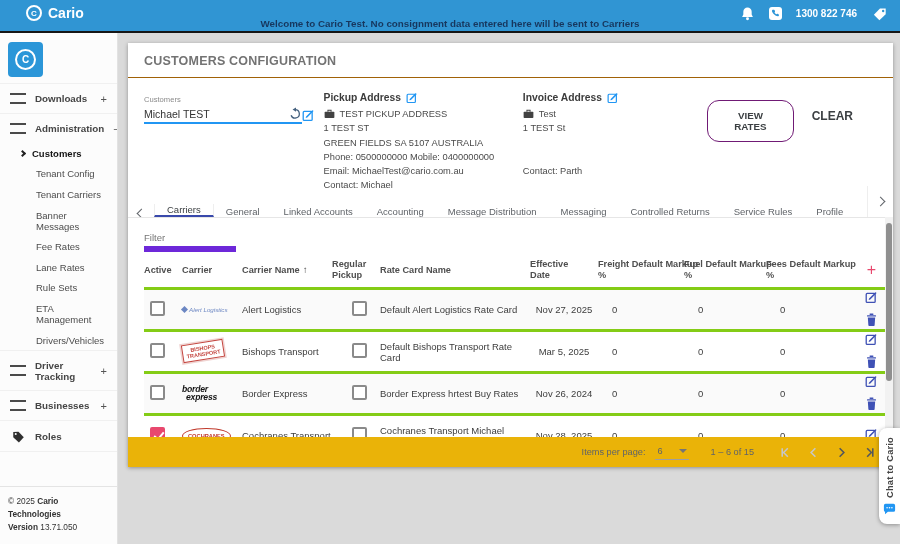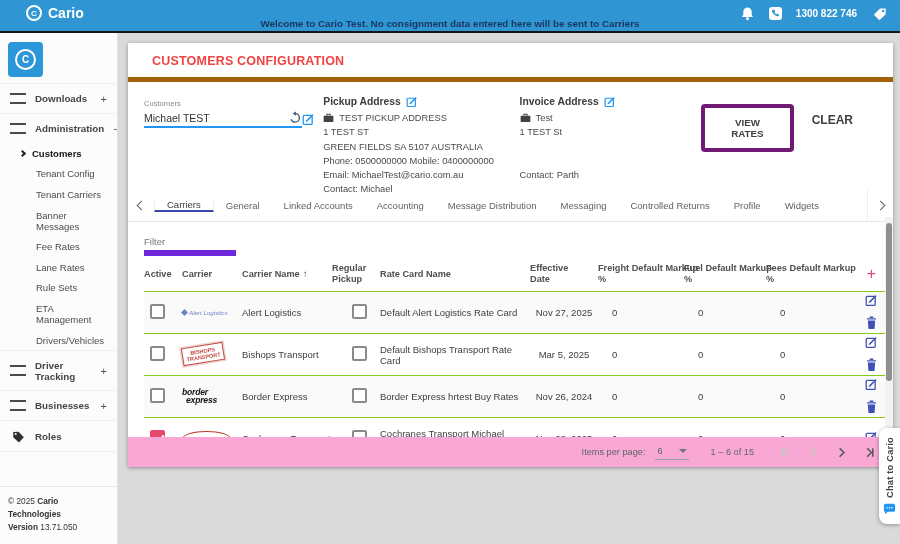--- a/index.html
+++ b/index.html
@@ -34,77 +34,77 @@
   .m-sub{padding:4.8px 8px 4.8px 36px;font-size:9.5px;color:#4c4c4c;cursor:pointer}
   .m-sub.active{font-weight:700;color:#141414;padding-left:20px;display:flex;align-items:center;gap:7px}
   .arrow-right{width:5px;height:5px;border-right:2px solid #222;border-bottom:2px solid #222;transform:rotate(-45deg);flex-shrink:0}
   .m-icon{width:16px;display:flex;justify-content:center;flex-shrink:0}
   .side-footer{margin-top:auto;border-top:1px solid #e4e4e4;padding:8px 8px 10px;font-size:8.3px;color:#333;line-height:13px}
   .side-footer b{font-weight:700}
 
   
   .main{flex:1;position:relative;background:#dadada;overflow:hidden}
   .card{position:absolute;left:10px;right:7px;top:10px;height:424px;background:#fff;box-shadow:0 1px 4px rgba(0,0,0,.35)}
-  .card-title{padding:11px 24px 9px;font-size:12.5px;font-weight:700;color:#ef4444;border-bottom:5px solid #a16207;letter-spacing:.2px}
+  .card-title{padding:11px 16px 9px;font-size:12.5px;font-weight:700;color:#737373;border-bottom:1px solid #a16207;letter-spacing:.2px}
 
   .form-row{display:flex;padding:13px 16px 6px;height:108px}
   .cust-col{width:190px;padding-top:4px}
   .f-label{font-size:7.6px;color:#8a8a8a;margin-bottom:3px}
   .field-line{display:flex;align-items:center;border-bottom:2px solid #2196f3;width:158px;padding-bottom:2px}
   .field-line input{border:none;outline:none;flex:1;font-size:10.5px;color:#333;font-family:"Liberation Sans",sans-serif;background:transparent;min-width:0}
   .field-icons{display:flex;align-items:center;gap:4px}
   .addr-col{width:240px;font-size:9.3px;color:#4a4a4a;line-height:14.2px}
   .addr-col.invoice{width:222px}
   .addr-title{font-size:10.3px;font-weight:700;color:#3c3c3c;display:flex;align-items:center;gap:5px;margin-bottom:2px}
   .addr-name{display:flex;align-items:center;gap:5px}
   .gap-line{height:14px}
   .btn-col{margin-left:auto;display:flex;gap:8px;align-items:flex-start;padding-top:9px;padding-right:14px}
-  .btn-outline{background:#fff;border:4px solid #701a75;border-radius:4px;padding:9px 26px;font-size:9.8px;font-weight:700;color:#3c4043;font-family:"Liberation Sans",sans-serif;cursor:pointer}
+  .btn-outline{background:#fff;border:1px solid #701a75;border-radius:12px;padding:9px 26px;font-size:9.8px;font-weight:700;color:#3c4043;font-family:"Liberation Sans",sans-serif;cursor:pointer}
   .btn-text{background:none;border:none;padding:9px 10px;font-size:12px;font-weight:700;color:#3c4043;font-family:"Liberation Sans",sans-serif;cursor:pointer}
 
   
-  .tabs{display:flex;align-items:center;border-bottom:1px solid #e6e6e6;height:32px;position:relative;overflow:hidden}
+  .tabs{display:flex;align-items:flex-end;border-bottom:1px solid #e6e6e6;height:32px;position:relative;overflow:hidden}
   .tab-chev{width:26px;display:flex;align-items:center;justify-content:center;cursor:pointer;flex-shrink:0}
   .tab-chev.right{position:absolute;right:0;top:0;bottom:0;background:#fff;border-left:1px solid #eee}
   .chev{width:7px;height:7px;border-right:1.7px solid #5f6368;border-bottom:1.7px solid #5f6368}
   .chev.left{transform:rotate(135deg)}
   .chev.rightc{transform:rotate(-45deg)}
   .tab{display:flex;align-items:center;padding:0 12px;font-size:9.5px;color:#5f6368;white-space:nowrap;cursor:pointer}
   .tab.active{color:#3c4043;border-bottom:2px solid #3949ab;border-left:1px solid #eee;border-right:1px solid #eee}
 
   
   .filter-row{padding:9px 16px 1px}
   .filter-row input{width:92px;border:none;border-bottom:6px solid #6d28d9;font-size:9.5px;padding:3px 0;outline:none;background:transparent;font-family:"Liberation Sans",sans-serif}
   .grid{display:grid;grid-template-columns:38px 60px 90px 48px 150px 68px 86px 82px 84px 1fr;align-items:center}
   .thead{height:34px;padding:0 0 0 16px;font-size:9.2px;font-weight:700;color:#4f4f4f}
   .th{line-height:11px}
   .th.c{}
   .th .nw{white-space:nowrap;display:block}
   .sort-arrow{font-size:9.5px;margin-left:3px;color:#3c3c3c}
   .add-plus{font-size:16px;color:#e8486e;text-align:center;cursor:pointer;font-weight:400;line-height:14px}
   .tbody{height:160px;overflow:hidden;padding-left:16px;position:relative}
-  .tr{min-height:42px;border-top:1px solid #84cc16;font-size:9.5px;color:#3d3d3d}
+  .tr{min-height:42px;border-top:3px solid #84cc16;font-size:9.5px;color:#3d3d3d}
   .tr:nth-child(odd){background:#fafafa}
   .cb{width:15px;height:15px;border:2px solid #8a8a8a;border-radius:2px;display:inline-block;background:#fff;margin-left:6px;cursor:pointer;position:relative}
   .cb.checked{background:#e8486e;border-color:#e8486e}
   .cb.checked::after{content:"";position:absolute;left:3.5px;top:0.5px;width:4px;height:8px;border-right:2px solid #fff;border-bottom:2px solid #fff;transform:rotate(40deg)}
   .cell-c{text-align:center}
   .cell-num{padding-left:14px}
   .row-actions{display:flex;flex-direction:column;gap:7px;align-items:center;justify-content:center;color:#3f51b5}
   .row-actions svg{cursor:pointer}
   .logo{width:56px;display:flex}
   .logo-alert{font-size:6.2px;color:#6b86c2;font-style:italic;display:flex;align-items:center;gap:2px}
   .logo-alert::before{content:"";width:5px;height:5px;background:#6b86c2;transform:rotate(45deg);flex-shrink:0}
   .logo-bishops{transform:rotate(-9deg);border:1px solid #c4453f;color:#c4453f;font-size:5.5px;font-weight:700;line-height:6.2px;padding:2px 3px;text-align:center;background:#fff;box-shadow:0 0 0 1.5px #f0d4d2}
   .logo-border{font-size:8.6px;font-weight:800;font-style:italic;color:#141414;line-height:7.8px;letter-spacing:-.2px}
   .logo-border .l2{padding-left:4px}
   .logo-cochranes{border:1.5px solid #c0392b;border-radius:50%;color:#c0392b;font-size:5.7px;font-weight:700;padding:4px 5px;white-space:nowrap}
 
   
-  .paginator{position:absolute;bottom:0;left:0;right:0;height:30px;display:flex;align-items:center;justify-content:flex-end;padding:0 16px;font-size:9.2px;color:#5f6368;background:#f9a8d4}
+  .paginator{position:absolute;bottom:0;left:0;right:0;height:30px;display:flex;align-items:center;justify-content:flex-end;padding:0 16px;font-size:9.2px;color:#5f6368;background:#eab308}
   .pp-label{margin-right:10px}
   .pp-size{display:flex;align-items:center;gap:16px;border-bottom:1px solid #9e9e9e;padding:2px 2px 3px;cursor:pointer}
   .tri-down{width:0;height:0;border-left:4px solid transparent;border-right:4px solid transparent;border-top:4.5px solid #757575}
   .pp-range{margin:0 24px 0 22px}
   .pnav{display:flex;align-items:center;gap:13px}
   .pnav span{display:flex;cursor:pointer}
   .pnav .dis{color:#c7c7c7}
   .pnav .en{color:#54575b}
 
   
@@ -295,20 +295,21 @@
         <span class="tab-chev">
             <span class="chev left"></span>
           </span>
         <span class="tab active">Carriers</span>
         <span class="tab">General</span>
         <span class="tab">Linked Accounts</span>
         <span class="tab">Accounting</span>
         <span class="tab">Message Distribution</span>
         <span class="tab">Messaging</span>
         <span class="tab">Controlled Returns</span>
+        <span class="tab">Service Rules</span>
         <span class="tab">Profile</span>
         <span class="tab">Widgets</span>
 
         <span class="tab-chev right">
             <span class="chev rightc"></span>
           </span>
       </div>
 
       <div class="filter-row">
         <input class="filter-input" placeholder="Filter" style="">

